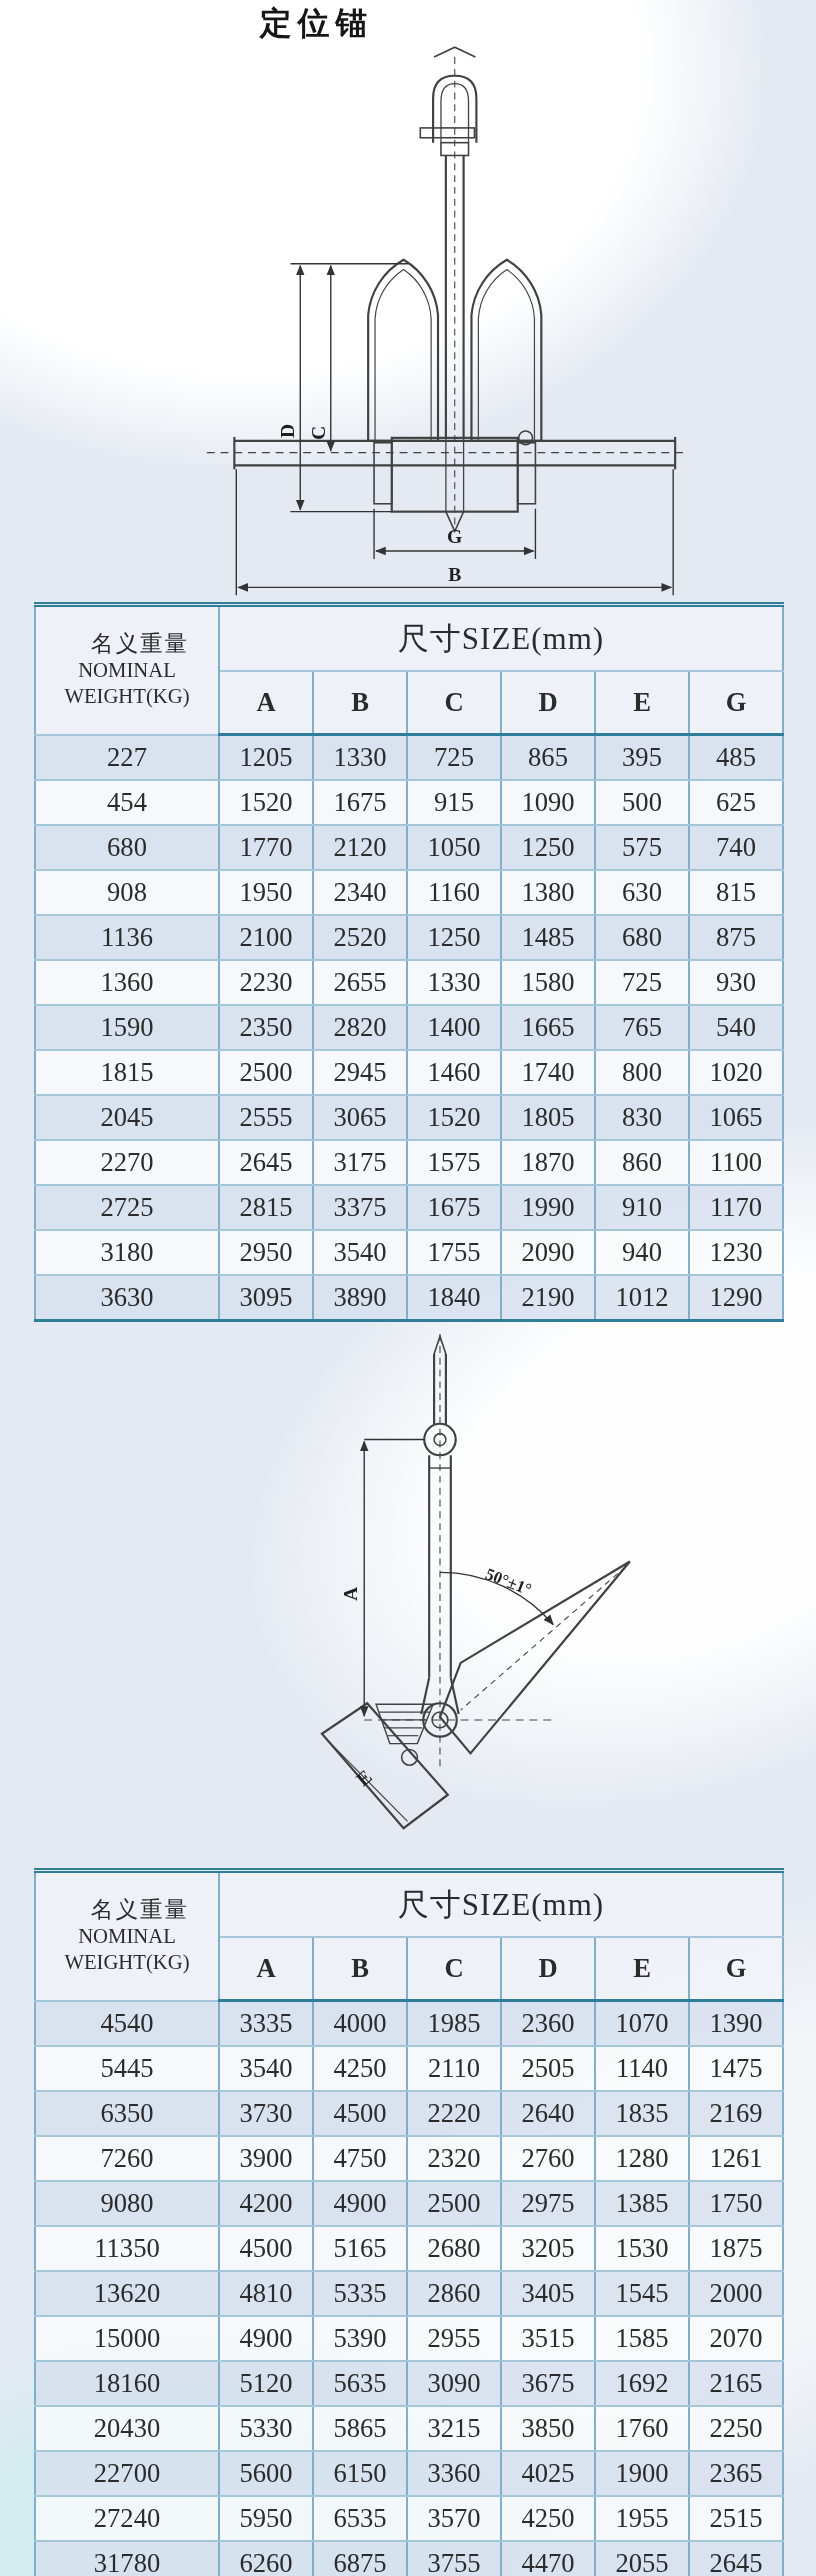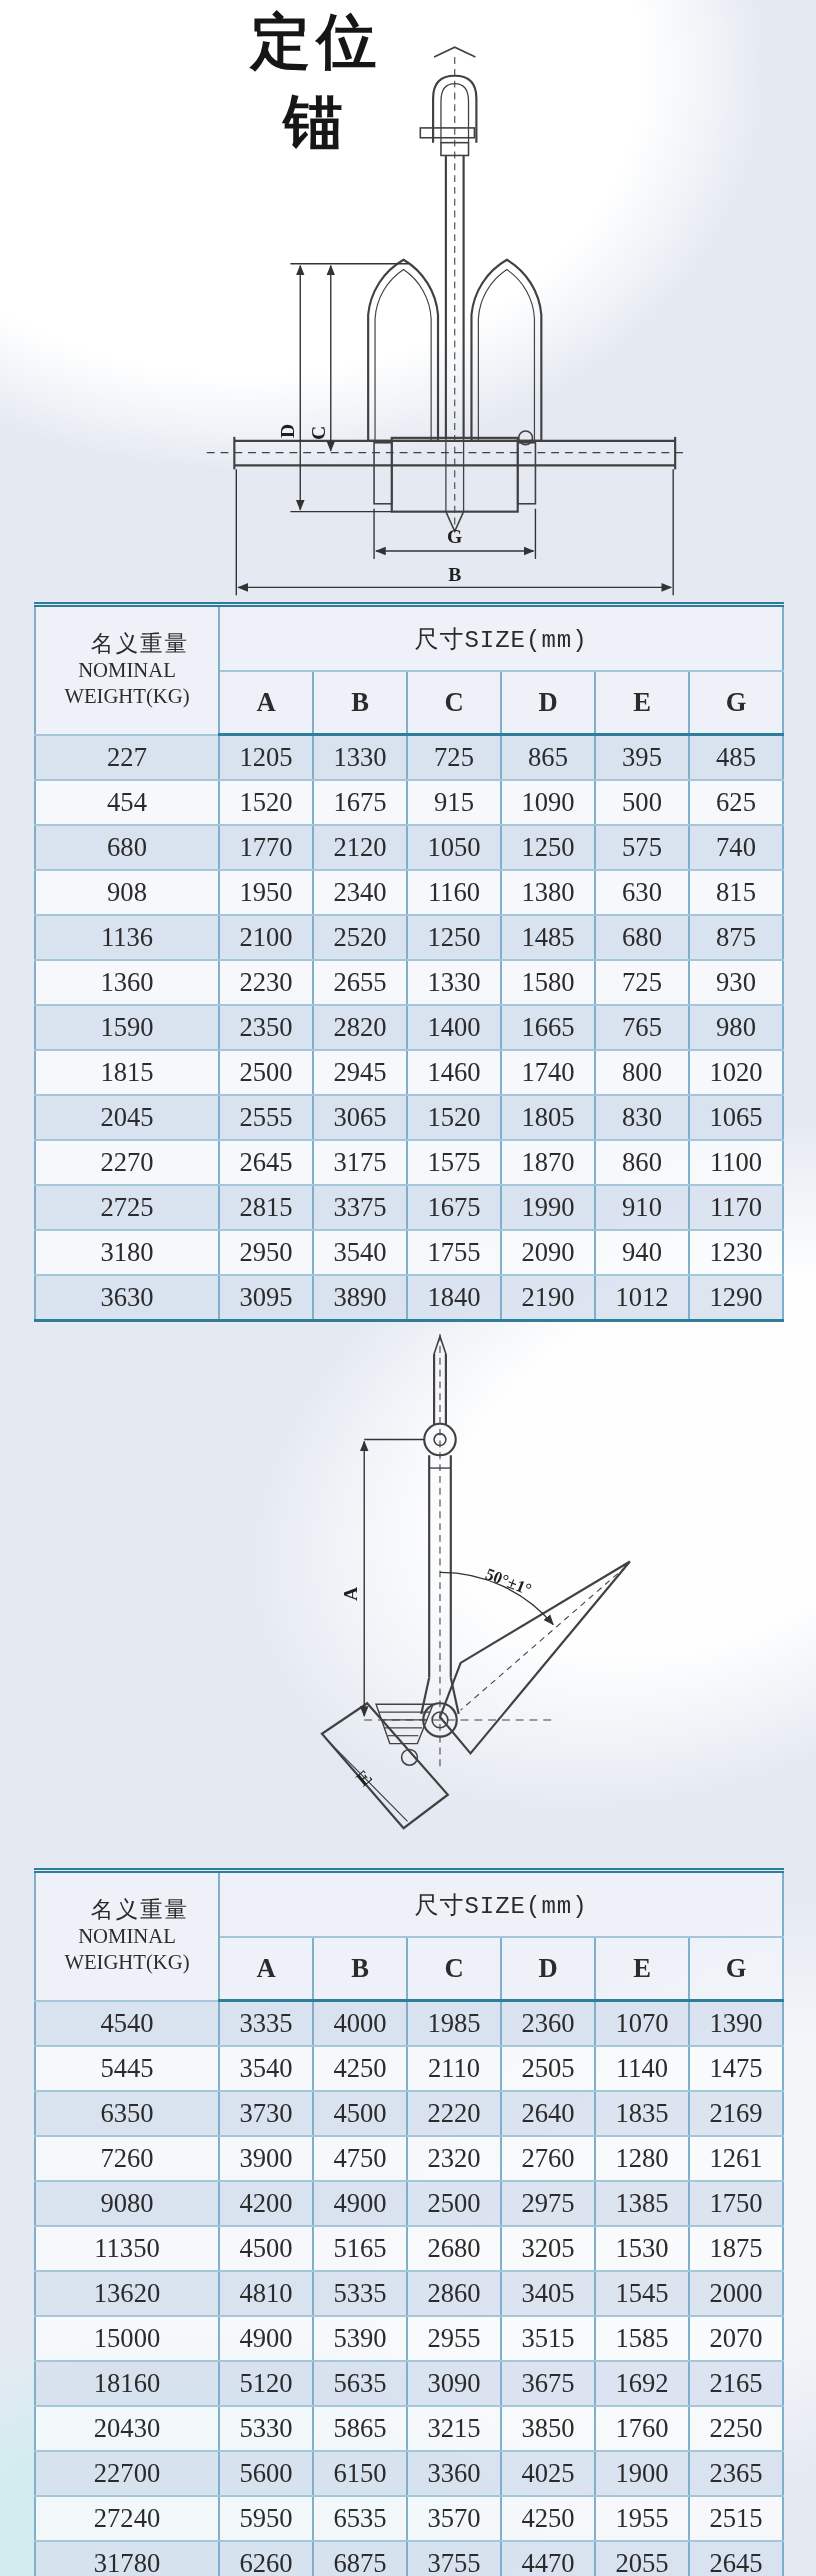--- a/index.html
+++ b/index.html
@@ -9,36 +9,36 @@
   .sw1{left:-276px;top:-335px;width:1043px;height:807px;
        background:radial-gradient(closest-side,#ffffff 76%,rgba(255,255,255,0));}
   .sw2{left:226px;top:1151px;width:945px;height:630px;transform:rotate(-24deg);
        background:radial-gradient(closest-side,rgba(255,255,255,.95) 55%,rgba(255,255,255,0));}
   .sw3{left:295px;top:1929px;width:886px;height:551px;transform:rotate(-28deg);
        background:radial-gradient(closest-side,rgba(255,255,255,.55) 50%,rgba(255,255,255,0));}
   .sw4{left:-177px;top:2322px;width:748px;height:413px;
        background:radial-gradient(closest-side,rgba(205,237,240,.75) 55%,rgba(205,237,240,0));}
   svg.drawings{position:absolute;left:0;top:0;z-index:1;}
   .title-zh{position:absolute;left:220px;top:2px;width:193px;margin:0;z-index:2;
-            font-family:"Liberation Sans",sans-serif;font-weight:bold;font-size:60px;
+            font-family:"Liberation Sans",sans-serif;font-weight:bold;font-size:32px;
             letter-spacing:5.9px;text-align:center;color:#161616;}
   .title-en{position:absolute;left:43px;top:71px;margin:0;z-index:2;
             font-family:"Liberation Sans",sans-serif;font-weight:bold;font-size:35px;
             letter-spacing:0px;color:#141414;}
   table.spec{position:absolute;left:34px;width:750px;z-index:2;border-collapse:collapse;
              table-layout:fixed;border-top:5.9px double #2e7d99;border-bottom:3.9px solid #2e7d99;}
   table.t1{top:602px;}
   table.t2{top:1868px;}
   table.spec th,table.spec td{border:2px solid #a3c6d9;border-left-color:#7fafca;
              border-right-color:#7fafca;text-align:center;vertical-align:middle;
              font-weight:normal;color:#2b2b2b;}
   table.spec thead th{background:rgba(243,247,252,0.6);}
   th.wcol{width:184px;font-size:20.7px;line-height:1.25;border-bottom:3.9px solid #2e7d99;}
   th.wcol .zh{font-size:22.6px;letter-spacing:2px;margin-left:26px;}
-  th.size-span{height:61px;font-size:24px;letter-spacing:1px;border-bottom:2px solid #a3c6d9;font-family:Liberation Mono, monospace;}
+  th.size-span{height:61px;font-size:31px;letter-spacing:1px;border-bottom:2px solid #a3c6d9;}
   tr.dims th{height:59px;font-size:26.6px;font-weight:bold;border-bottom:3.9px solid #2e7d99;}
   table.spec tbody td{height:41px;font-size:26.6px;}
   table.spec tbody tr:nth-child(odd){background:rgba(215,224,239,0.85);}
   table.spec tbody tr:nth-child(even){background:rgba(250,251,253,0.8);}
   text{font-family:"Liberation Serif",serif;fill:#1f1f1f;}
   .dimtxt{font-size:20px;font-weight:bold;}
   .angtxt{font-size:17px;font-weight:bold;}
 </style>
 </head>
 <body>
@@ -234,21 +234,21 @@
           <td>725</td>
           <td>930</td>
         </tr>
         <tr>
           <td>1590</td>
           <td>2350</td>
           <td>2820</td>
           <td>1400</td>
           <td>1665</td>
           <td>765</td>
-          <td>980</td>
+          <td>540</td>
         </tr>
         <tr>
           <td>1815</td>
           <td>2500</td>
           <td>2945</td>
           <td>1460</td>
           <td>1740</td>
           <td>800</td>
           <td>1020</td>
         </tr>

